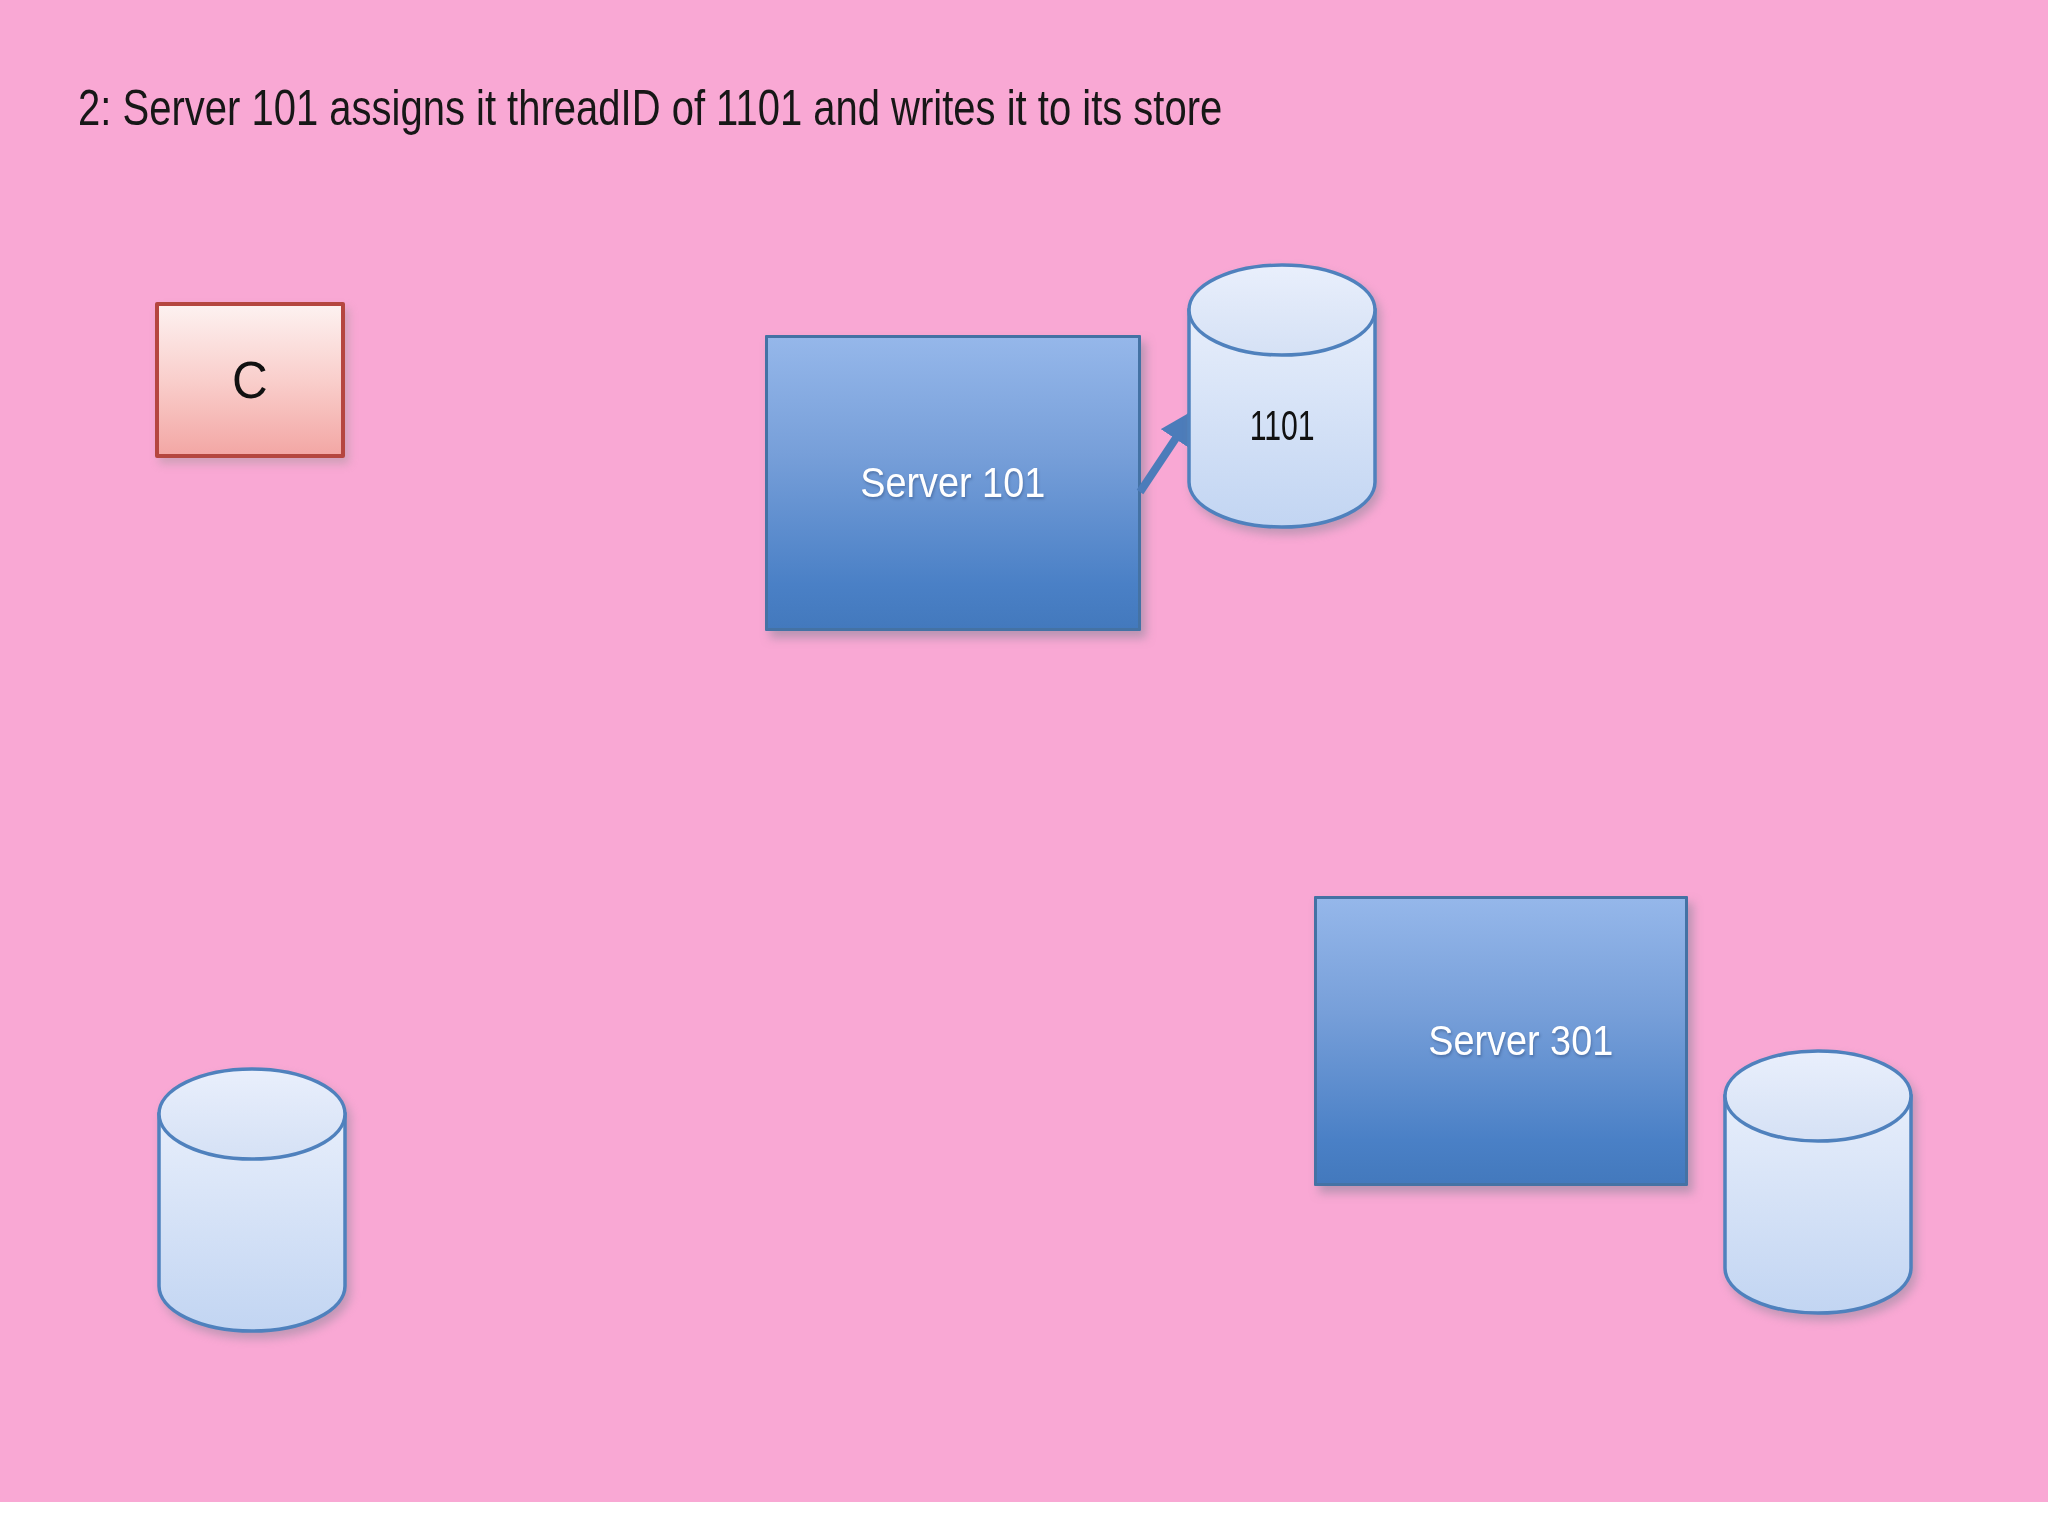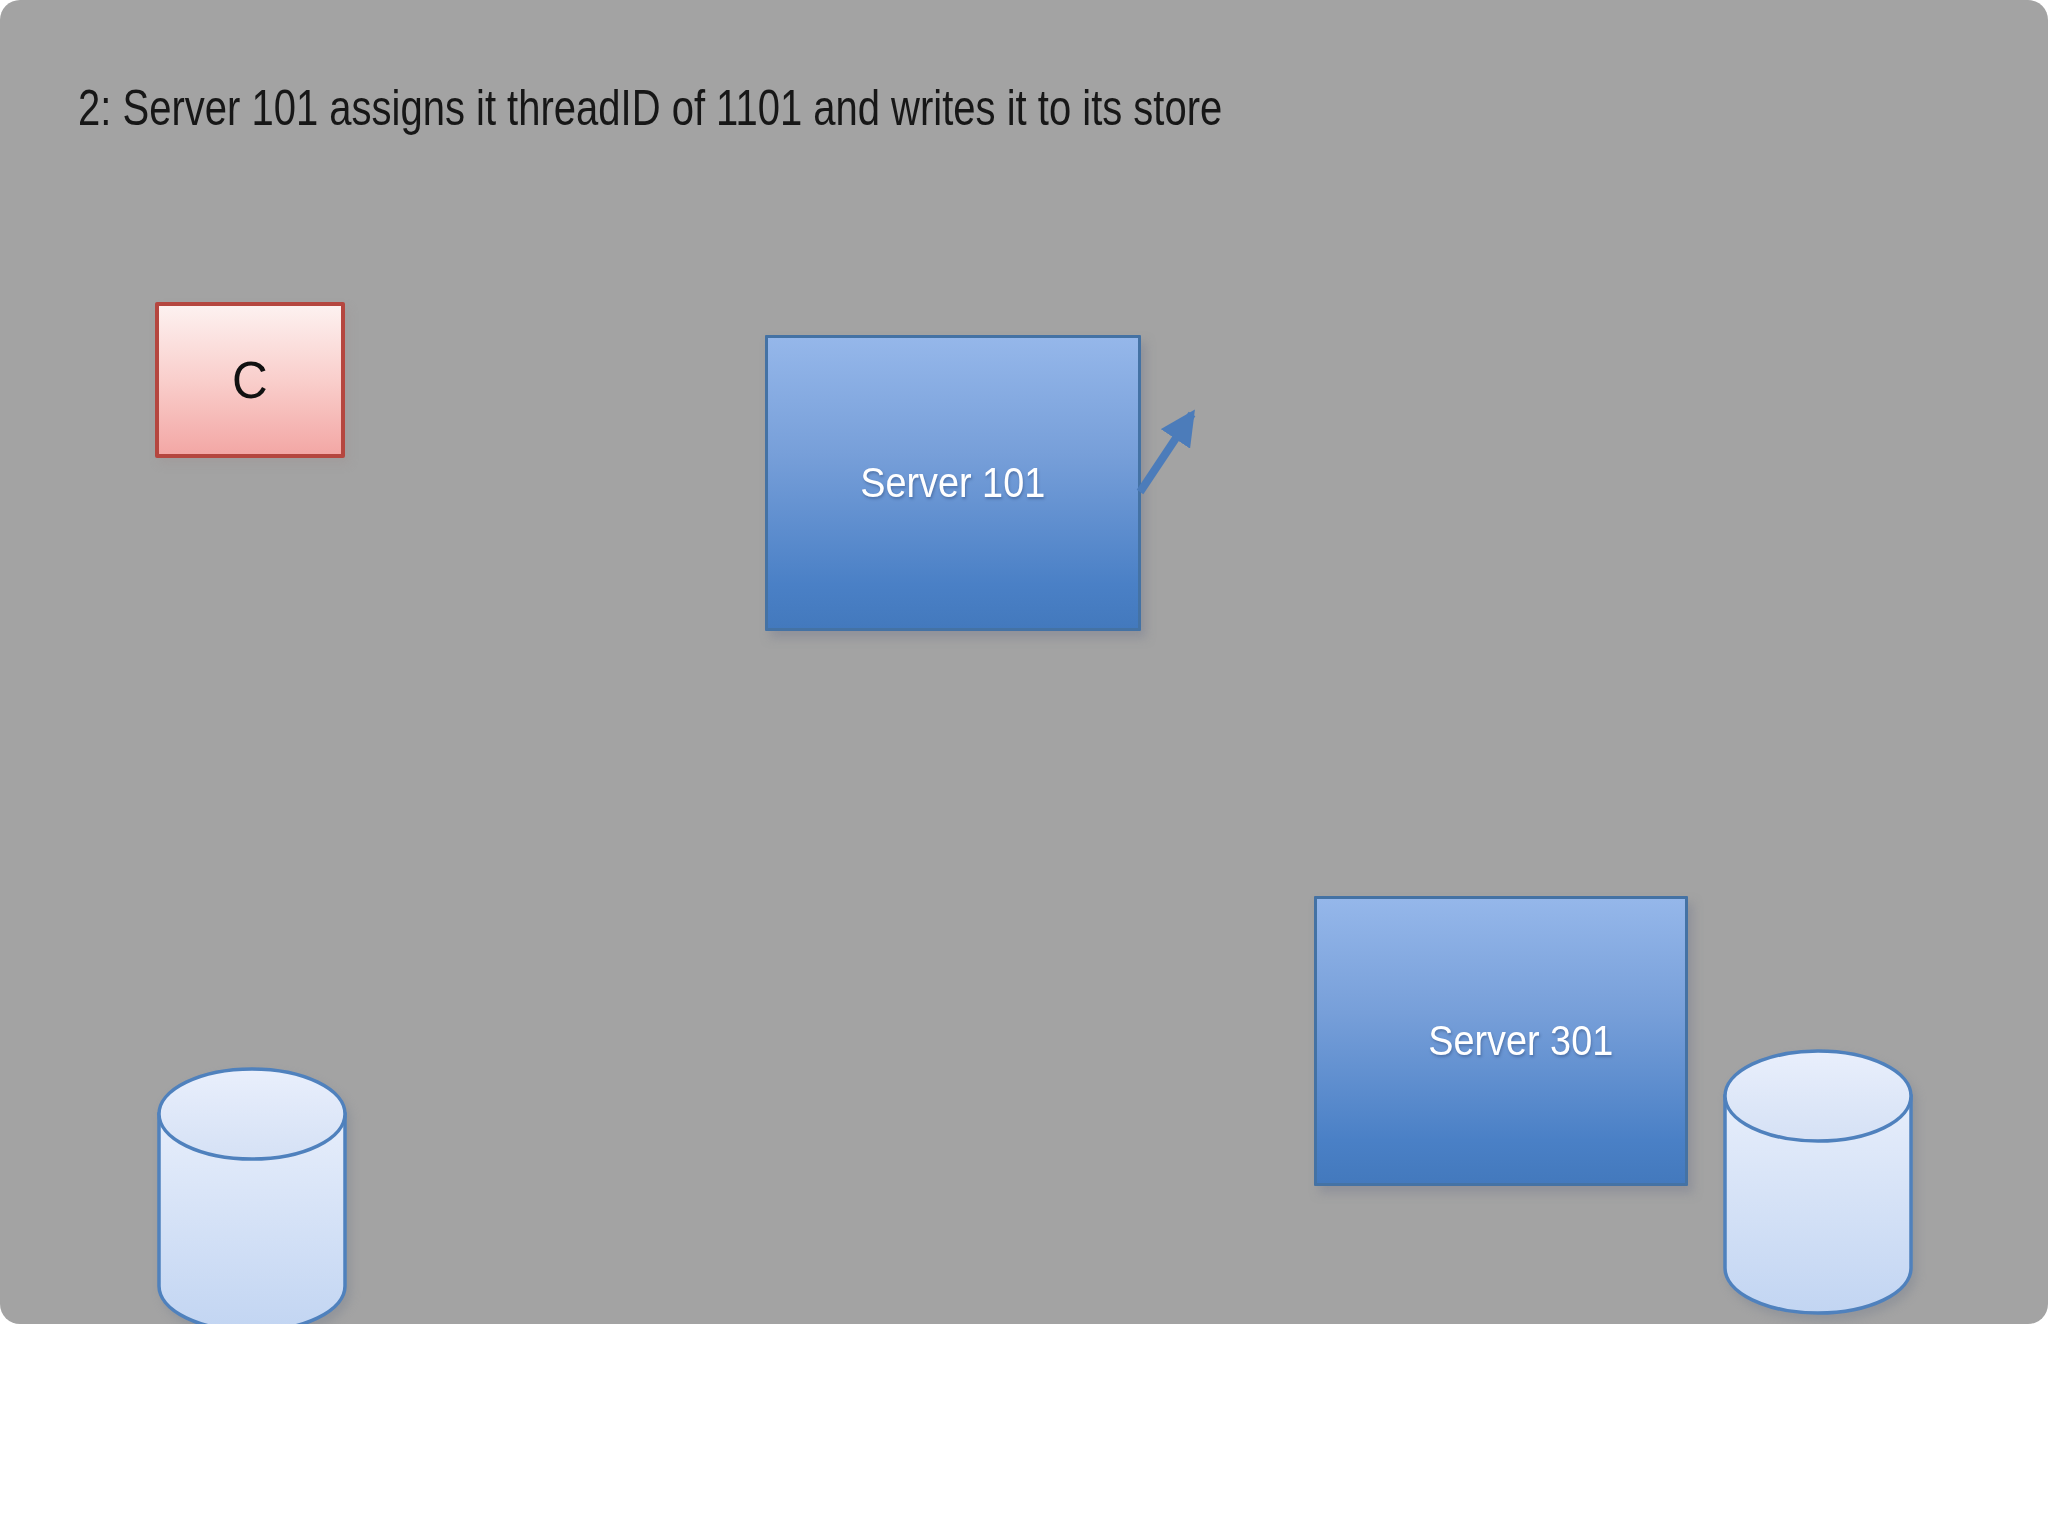--- a/index.html
+++ b/index.html
@@ -4,24 +4,23 @@
 <style>
   html, body {
     margin: 0;
     padding: 0;
     background: #ffffff;
     font-family: "Liberation Sans", sans-serif;
   }
   .slide {
     position: relative;
     width: 2048px;
-    height: 1324px;
-    background: #a3a3a3;
+    height: 1502px;
+    background: #f9a8d4;
     overflow: hidden;
-    border-radius: 20px;
   }
 
   
   .title {
     position: absolute;
     left: 78px;
     top: 80px;
     font-size: 50px;
     color: #171717;
     white-space: nowrap;
@@ -153,20 +152,29 @@
   <div class="shape server s101">
     <span class="label">Server 101</span>
   </div>
 
   <div class="arrow-wrap">
     <svg viewBox="0 0 110 116">
       <line x1="22" y1="100" x2="74" y2="22" stroke="#4c7cba" stroke-width="8" marker-end="url(#arrowHead)"></line>
     </svg>
   </div>
 
+  <div class="cyl cyl-101">
+    <svg viewBox="0 0 192 268">
+      <path d="M3,48 L3,220 A93,45 0 0 0 189,220 L189,48 Z" fill="url(#cylBodyG)" stroke="#4f81bd" stroke-width="3.5"></path>
+      <ellipse cx="96" cy="48" rx="93" ry="45" fill="url(#cylTopG)" stroke="#4f81bd" stroke-width="3.5"></ellipse>
+    </svg>
+    <span class="num">
+      <span class="cond">1101</span>
+    </span>
+  </div>
 
   <div class="cyl cyl-201">
     <svg viewBox="0 0 192 268">
       <path d="M3,48 L3,220 A93,45 0 0 0 189,220 L189,48 Z" fill="url(#cylBodyG)" stroke="#4f81bd" stroke-width="3.5"></path>
       <ellipse cx="96" cy="48" rx="93" ry="45" fill="url(#cylTopG)" stroke="#4f81bd" stroke-width="3.5"></ellipse>
     </svg>
   </div>
 
   <div class="shape server s301">
     <span class="label">Server 301</span>

